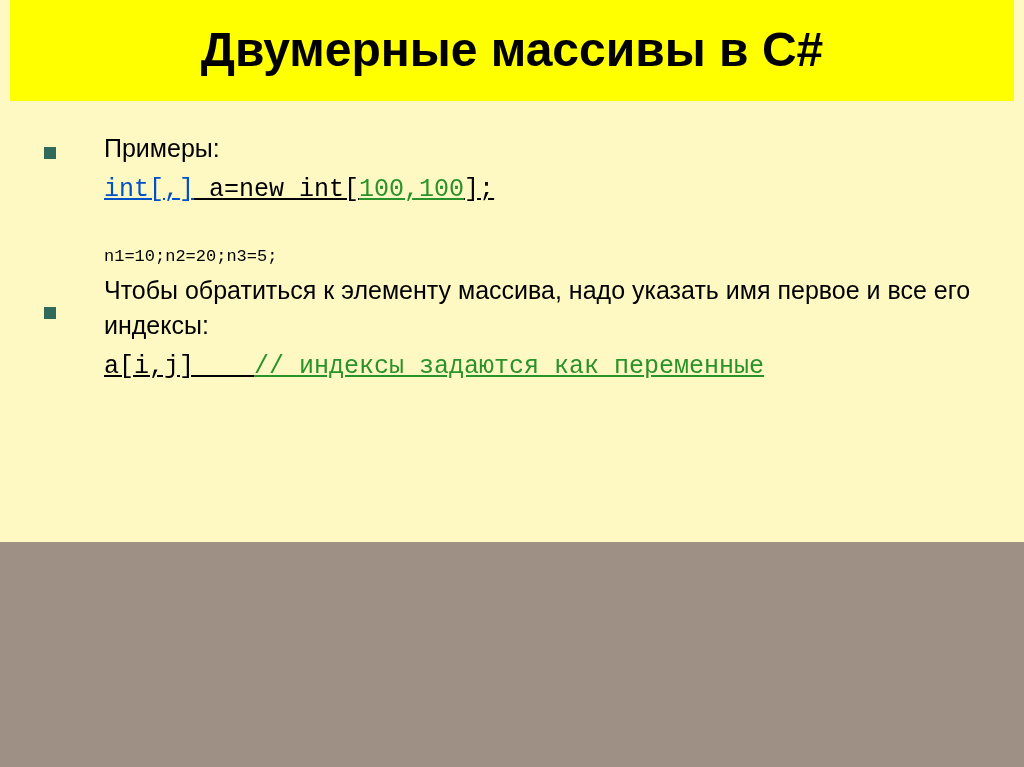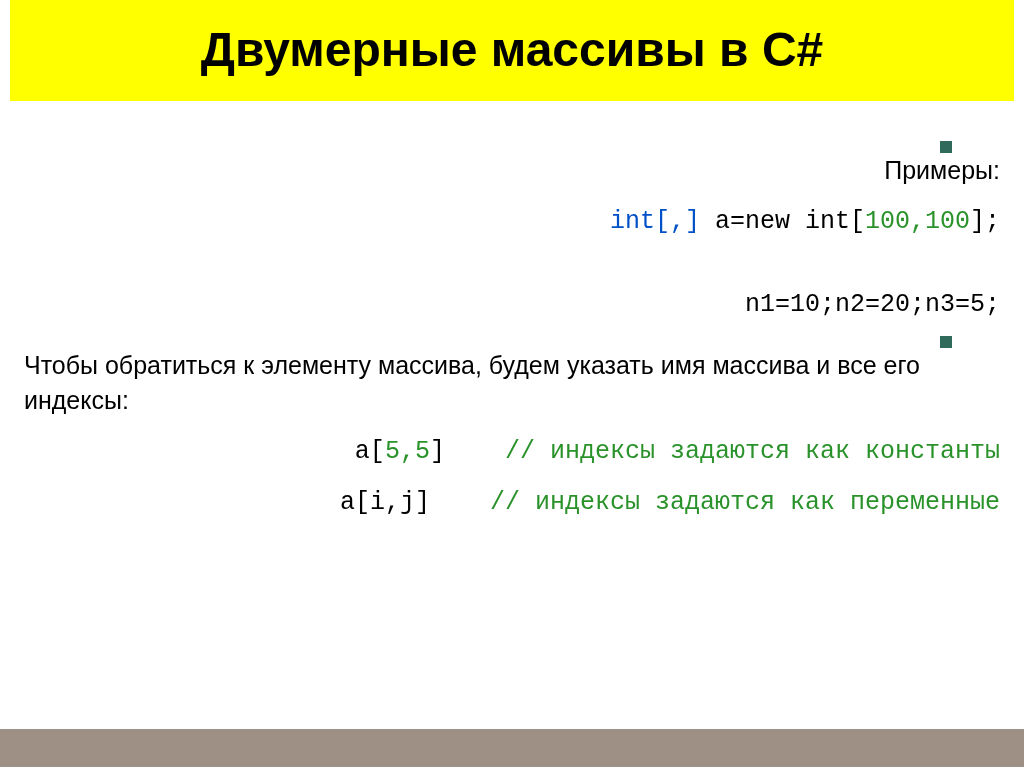--- a/index.html
+++ b/index.html
@@ -6,44 +6,43 @@
     margin: 0;
     padding: 0;
     width: 1024px;
     height: 767px;
     background: #9e9084;
     font-family: Arial, "Helvetica Neue", Helvetica, sans-serif;
   }
   .slide {
     position: relative;
     width: 1024px;
-    height: 729px;
-    background: #ffffff;
+    height: 542px;
+    background: #fef9c3;
     box-sizing: border-box;
   }
   .title-band {
     background: #ffff00;
     margin: 0 10px;
     padding: 24px 10px 24px 10px;
     text-align: center;
   }
   .title-text {
     font-size: 48px;
     font-weight: bold;
     color: #000;
     line-height: 1.1;
   }
   .content {
     padding: 30px 24px 0 24px;
   }
   .row {
     display: flex;
-    align-items: flex-end;
+    align-items: center;
     margin-bottom: 4px;
-    flex-direction: column;
   }
   .bullet-col {
     width: 80px;
     min-width: 80px;
     display: flex;
     justify-content: flex-start;
     padding-top: 10px;
   }
   .bullet {
     width: 12px;
@@ -52,26 +51,26 @@
     display: inline-block;
     margin-left: 20px;
   }
   .text-col {
     flex: 1;
     font-size: 25px;
     line-height: 1.4;
     color: #000;
   }
   .body-text { color: #000; }
-  .mono { font-family: "Courier New", Courier, monospace; font-size: 25px; }
+  .mono { font-family: "Courier New", Courier, monospace; font-size: 17px; }
   .kw-blue { color: #0050c8; font-family: "Courier New", Courier, monospace; }
   .lit-green { color: #2a922a; font-family: "Courier New", Courier, monospace; }
   .code-black { color: #000; font-family: "Courier New", Courier, monospace; }
   .comment { color: #2a922a; font-family: "Courier New", Courier, monospace; }
-  .inline-seg { white-space: pre; }
+  .inline-seg { white-space: pre; text-decoration: underline; }
   .spacer { height: 34px; }
   .para {
     font-size: 25px;
     line-height: 1.4;
     color: #000;
   }
 </style>
 </head>
 <body>
 
@@ -102,29 +101,23 @@
     <div class="row">
       <div class="bullet-col"></div>
       <div class="text-col code-black mono">n1=10;n2=20;n3=5;</div>
     </div>
 
 
     <div class="row">
       <div class="bullet-col">
         <span class="bullet"></span>
       </div>
-      <div class="text-col body-text">Чтобы обратиться к элементу массива, будем указать имя массива и все его индексы:</div>
+      <div class="text-col body-text">Чтобы обратиться к элементу массива, надо указать имя первое и все его индексы:</div>
     </div>
 
-    <div class="row">
-      <div class="bullet-col"></div>
-      <div class="text-col">
-        <span class="code-black inline-seg">a[</span><span class="lit-green inline-seg">5,5</span><span class="code-black inline-seg">]    </span><span class="comment inline-seg">// индексы задаются как константы</span>
-      </div>
-    </div>
 
     <div class="row">
       <div class="bullet-col"></div>
       <div class="text-col">
         <span class="code-black inline-seg">a[i,j]    </span><span class="comment inline-seg">// индексы задаются как переменные</span>
       </div>
     </div>
 
 
 

